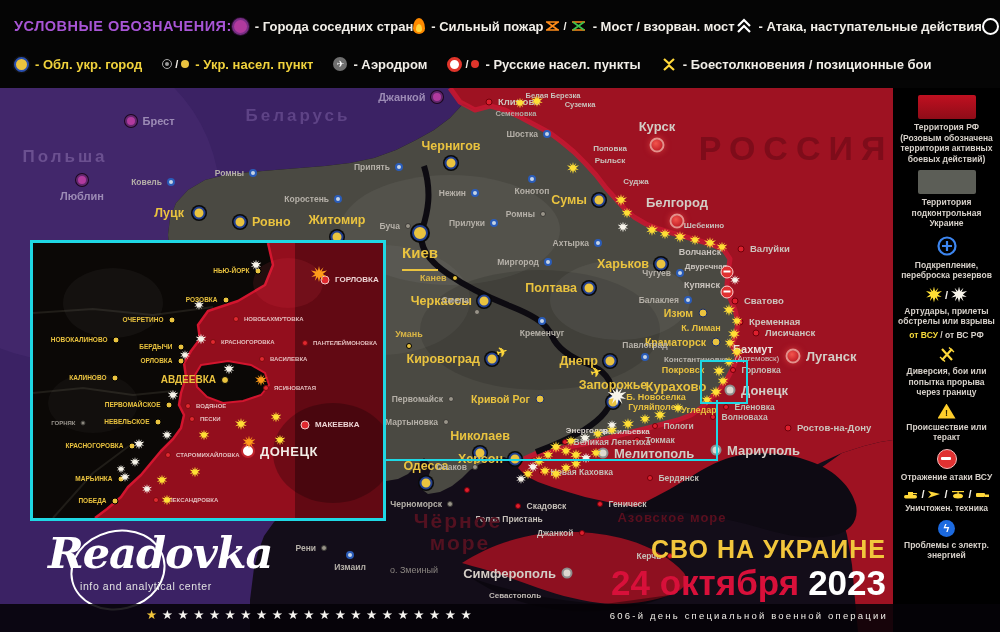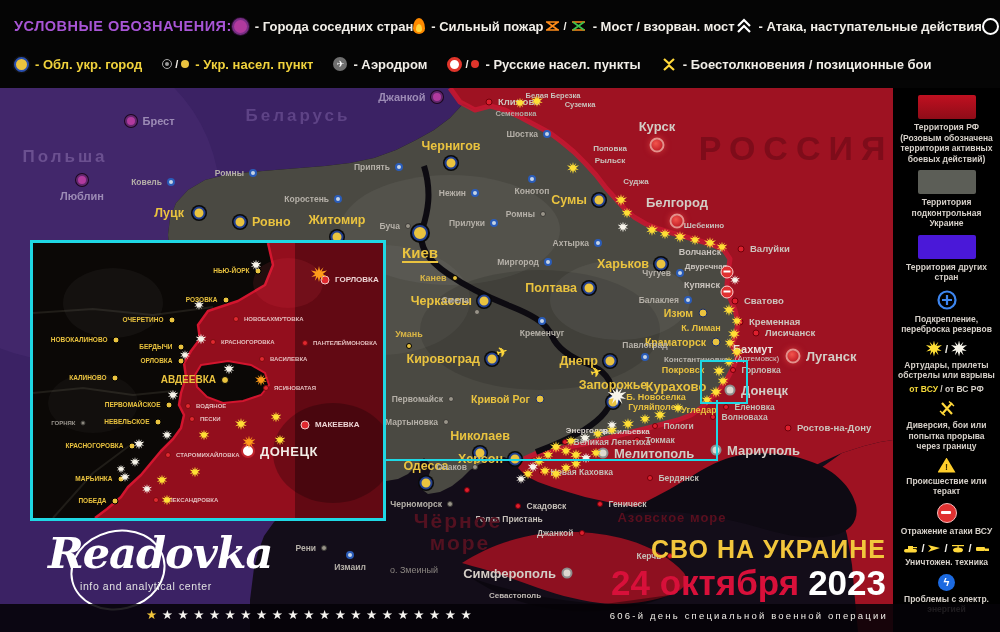--- a/index.html
+++ b/index.html
@@ -49,21 +49,21 @@
   .d-occ{width:6px;height:6px;background:#de1f2d;border:1px solid #70000a;}
   .d-occbig{width:11px;height:11px;background:#ded8d0;border:2px solid #8d8d8d;}
   .d-iukr{width:7px;height:7px;background:#eac33f;border:1px solid #000;}
   .d-iukrbig{width:8px;height:8px;background:#eac33f;border:1px solid #000;}
   .d-ired{width:6px;height:6px;background:#e0282f;border:1px solid #7d0a10;}
   .d-iredbig{width:9px;height:9px;background:#e0282f;border:1.5px solid #f2c7c7;}
   .d-iwhite{width:14px;height:14px;background:#fff;border:2px solid #c0242c;}
   .d-igray{width:5px;height:5px;background:#8c877e;border:1px solid #3c3a36;}
   
   .lbl{position:absolute;white-space:nowrap;font-weight:bold;line-height:1;}
-  .l-capital{font-size:15px;color:#eac33f;border-bottom:2px solid #eac33f;padding-bottom:1px;}
+  .l-capital{font-size:15px;color:#eac33f;border-bottom:2px solid #eac33f;padding-bottom:9px;}
   .l-regional{font-size:12.5px;color:#eac33f;}
   .l-citytown{font-size:10.5px;color:#eac33f;}
   .l-town{font-size:9px;color:#d9b545;}
   .l-btown,.l-gtown{font-size:8.5px;color:#b5b0a8;}
   .l-rus{font-size:9.5px;color:#ccc5be;}
   .l-rusbig{font-size:13px;color:#d3ccc5;}
   .l-neigh{font-size:11px;color:#9c8bb5;}
   .l-occ{font-size:8.5px;color:#c5bfb8;}
   .l-occbig{font-size:13px;color:#d3ccc5;}
   .l-iukr{font-size:6.5px;color:#eac33f;text-transform:uppercase;}
@@ -546,24 +546,20 @@
   <div id="sidebar">
       <div class="sb-item">
         <span class="sb-swatch" style="background: linear-gradient(rgb(192, 16, 32), rgb(143, 12, 24));"></span>
         <div class="sb-text">Территория РФ (Розовым обозначена территория активных боевых действий)</div>
       </div>
       <div class="sb-item">
         <span class="sb-swatch" style="background: rgb(92, 94, 87);"></span>
         <div class="sb-text">Территория подконтрольная Украине</div>
       </div>
       <div class="sb-item">
-        <span class="sb-swatch" style="background: rgb(74, 24, 216);"></span>
-        <div class="sb-text">Территория других стран</div>
-      </div>
-      <div class="sb-item">
         <span class="ic">
           <svg width="22" height="22">
             <circle cx="11" cy="11" r="8.5" stroke="#3d86f0" stroke-width="2.2" fill="none"></circle>
             <path d="M11 6 V16 M6 11 H16" stroke="#3d86f0" stroke-width="2.2"></path>
           </svg>
         </span>
         <div class="sb-text">Подкрепление, переброска резервов</div>
       </div>
       <div class="sb-item">
         <span class="ic">

